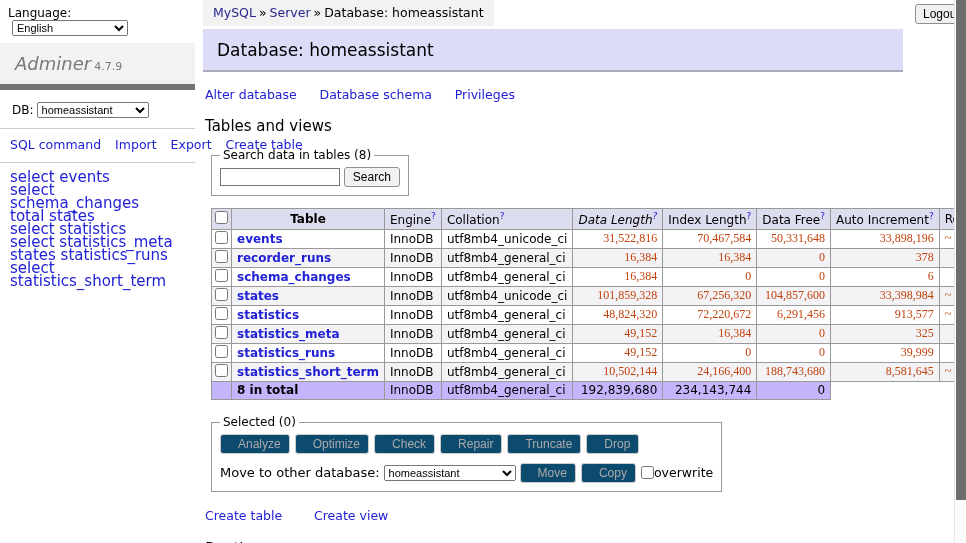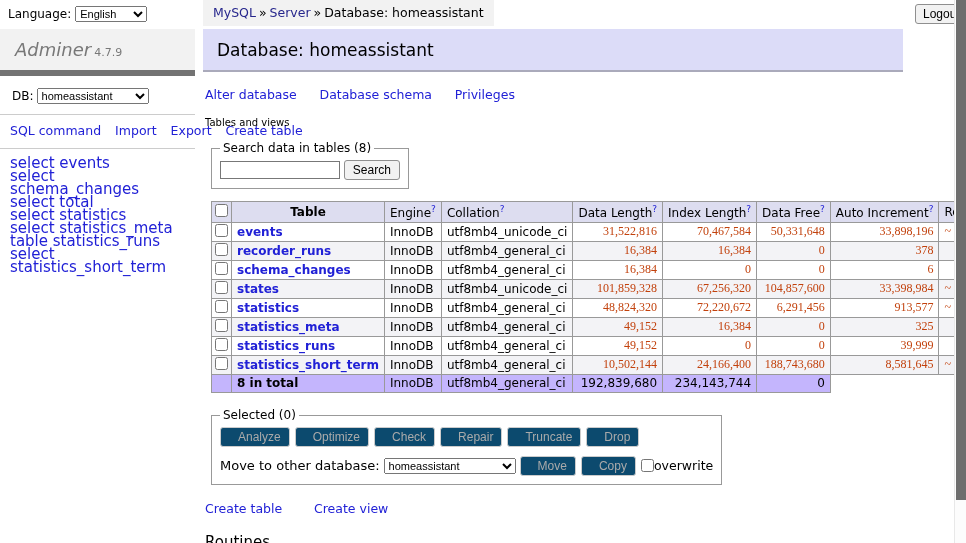--- a/index.html
+++ b/index.html
@@ -7,42 +7,42 @@
     font-family: "DejaVu Sans", "Liberation Sans", sans-serif; font-size: 12px; color: #000; }
   a { color: #2121d6; text-decoration: none; cursor: pointer; }
 
   
   .scrollbar-track { position: absolute; right: 0; top: 0; width: 12px; height: 543px; background: #fcfcfc; border-left: 1px solid #e8e8e8; }
   .scrollbar-thumb { position: absolute; right: 0; top: 0; width: 10px; height: 500px; background: #6e6e6e; }
 
   
   #sidebar { position: absolute; left: 0; top: 0; width: 195px; height: 543px; background: #fff; }
   .lang-row { padding: 6px 8px 7px 8px; font-size: 12px; }
-  .lang-row select { width: 72px; font-size: 11px; margin-left: 4px; }
+  .lang-row select { width: 116px; font-size: 11px; margin-left: 4px; }
   .brand-band { background: #f2f2f2; border-bottom: 6px solid #737373; padding: 10px 0 10px 15px; }
   .brand { font-style: italic; font-size: 18px; color: #787878; }
   .brand-version { font-size: 11px; color: #787878; margin-left: 3px; }
   .db-row { padding: 12px 8px 10px 12px; }
   .db-row select { width: 112px; font-size: 11px; margin-left: 3px; }
   .side-hr { border: none; border-top: 1px solid #ccc; margin: 0; }
   .side-actions { padding: 8px 8px 9px 10px; line-height: 16px; }
   .side-actions a { margin-right: 14px; font-size: 12.5px; white-space: nowrap; }
   .side-tables { padding: 8px 8px 8px 10px; }
   .side-tables a { display: block; font-size: 15px; line-height: 12.8px; margin-bottom: 0.2px; }
 
   
   #main { position: absolute; left: 203px; top: 0; width: 700px; }
   .breadcrumb { display: inline-block; background: #f2f2f2; padding: 5px 10px 6px 10px; font-size: 12.5px; }
   .breadcrumb a { color: #26268c; }
   .breadcrumb .sep { color: #000; margin: 0 3px; }
   h2.page-title { background: #dcdcf8; border-bottom: 2px solid #aab; font-size: 17px;
      font-weight: 400; padding: 11px 0 10px 14px; margin-top: 3px; }
   .top-links { margin: 15px 0 0 2px; }
   .top-links a { margin-right: 19px; font-size: 12.5px; }
-  h3.section { font-size: 10px; font-weight: 400; margin: 15px 0 0 2px; }
+  h3.section { font-size: 15px; font-weight: 400; margin: 15px 0 0 2px; }
   h3.section-tight { font-size: 15px; font-weight: 400; margin: 17px 0 0 2px; }
 
   fieldset { border: 1px solid #999; margin: 13px 0 0 8px; padding: 5px 8px 8px 8px; display: inline-block; }
   legend { padding: 0 3px; font-size: 12px; }
   .search-fs input[type=text] { width: 120px; height: 18px; border: 1px solid #777; font-size: 12px; padding: 1px 3px; }
   button { font-size: 12px; background: #f2f2f2; border: 1px solid #8f8f8f; border-radius: 3px; padding: 2px 8px; cursor: pointer; }
   button:disabled { color: #aaa; border-color: #ccc; background: #0c4a6e; cursor: default; padding-left: 17px; }
   .logout-btn { position: absolute; left: 712px; top: 4px; padding: 2px 7px; }
 
   
@@ -54,21 +54,21 @@
   .db-tables sup a { font-size: 9px; }
   .db-tables tbody tr:nth-child(even) td { background: #f3f3f6; }
   .db-tables td.num { text-align: right; }
   .db-tables td.num a { color: #c2410c; font-family: Liberation Serif, serif; }
   .db-tables a.tbl-name { font-weight: bold; }
   .db-tables .chk { width: 21px; text-align: center; padding: 1px 3px; }
   .db-tables td.noborder { border: none; background: #fff !important; }
   .db-tables tr.total td { background: #c4b5fd; }
   .db-tables tr.total .lbl { font-weight: bold; }
   .col-table { min-width: 116px; } .col-engine { min-width: 44px; } .col-coll { min-width: 94px; }
-  .col-dl { min-width: 68px; } .col-il { min-width: 70px; } .col-df { min-width: 63px; }
+  .col-dl { min-width: 68px; font-style: italic; } .col-il { min-width: 70px; } .col-df { min-width: 63px; }
   .col-ai { min-width: 77px; } .col-rows { min-width: 59px; }
 
   
   .selected-fs { margin-top: 15px; }
   .selected-fs .btn-row button { margin-right: 5px; }
   .move-row { margin-top: 9px; font-size: 13px; }
   .move-row select { width: 132px; font-size: 11px; margin: 0 4px; }
   .move-row button { margin-right: 5px; }
   .move-row label { font-size: 12.5px; }
   .move-row input[type=checkbox] { vertical-align: -2px; }
@@ -88,24 +88,24 @@
   </div>
   <div class="db-row">
     <span>DB:</span><select><option>homeassistant</option></select>
   </div>
   <hr class="side-hr">
   <div class="side-actions"><a>SQL command</a><a>Import</a><a>Export</a><a>Create table</a></div>
   <hr class="side-hr">
   <div class="side-tables">
       <a>select events</a>
       <a>select schema_changes</a>
-      <a>select total</a>
+      <a>total states</a>
       <a>select statistics</a>
       <a>select statistics_meta</a>
-      <a>table statistics_runs</a>
+      <a>states statistics_runs</a>
       <a>select statistics_short_term</a>
     </div>
 </div>
 
 <div id="main">
   <div class="breadcrumb">
     <a>MySQL</a><span class="sep">»</span><a>Server</a><span class="sep">»</span><span>Database: homeassistant</span>
   </div>
   <button class="logout-btn">Logout</button>
 

